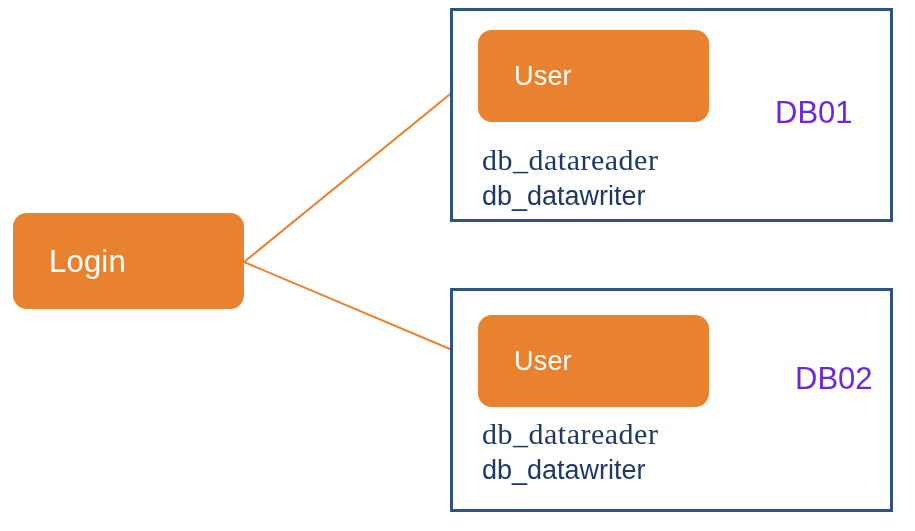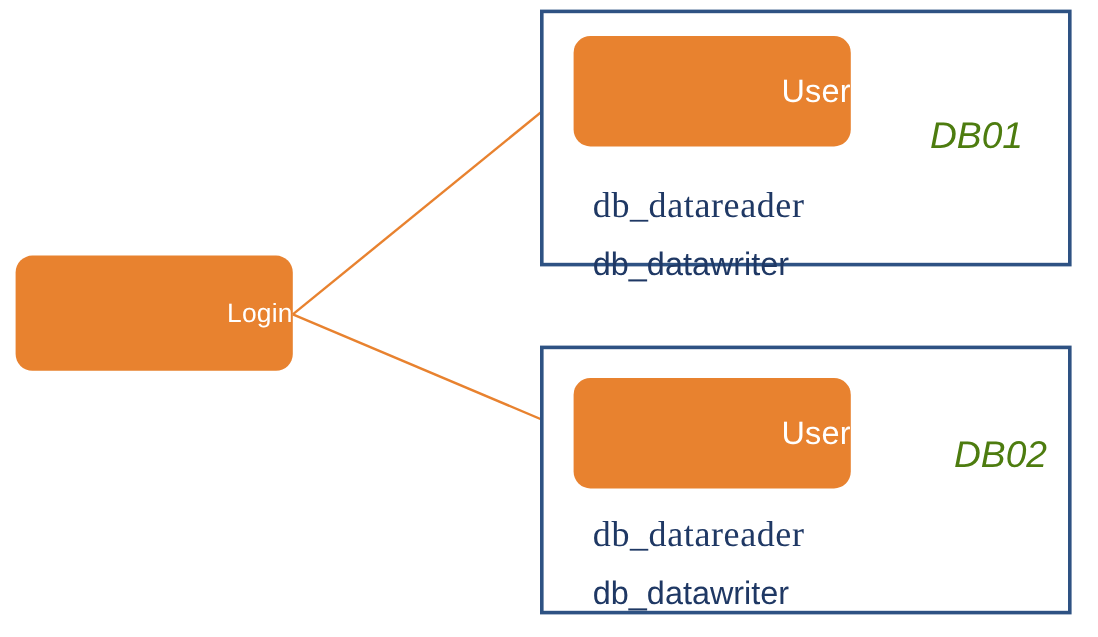--- a/index.html
+++ b/index.html
@@ -29,40 +29,40 @@
     pointer-events: none;
   }
 
   
   .node {
     position: absolute;
     background: #E8822F;
     border-radius: 14px;
     display: flex;
     align-items: center;
-    justify-content: flex-end;
+    justify-content: flex-start;
     color: #ffffff;
     box-sizing: border-box;
     padding-left: 36px;
   }
   .node-label {
     color: #ffffff;
     font-family: "Liberation Sans", sans-serif;
     font-weight: 400;
     letter-spacing: 0.2px;
     line-height: 1;
   }
 
   #login-node {
     left: 13px;
     top: 213px;
     width: 231px;
     height: 96px;
   }
-  #login-node .node-label { font-size: 22px; margin-left: 30px; }
+  #login-node .node-label { font-size: 31px; }
 
   .user-node {
     width: 231px;
     height: 92px;
   }
   .user-node .node-label { font-size: 27px; }
 
   
   .db-box {
     position: absolute;
@@ -81,42 +81,41 @@
     top: 288px;
     width: 443px;
     height: 224px;
   }
 
   #db-box-0 .user-node { left: 25px; top: 19px; position: absolute; }
   #db-box-1 .user-node { left: 25px; top: 24px; position: absolute; }
 
   .db-name {
     position: absolute;
-    color: #4d7c0f;
+    color: #6d28d9;
     font-family: "Liberation Sans", sans-serif;
     font-size: 31px;
     line-height: 1;
     white-space: nowrap;
-    font-style: italic;
   }
   #db-box-0 .db-name { left: 322px; top: 86px; }
   #db-box-1 .db-name { left: 342px; top: 60px; margin-top: 12px; }
 
   .roles {
     position: absolute;
     left: 25px;
   }
   #db-box-0 .roles { top: 128px; }
   #db-box-1 .roles { top: 122px; }
 
   .role-line {
     color: #1F3864;
     line-height: 1.12;
     white-space: nowrap;
-    margin: 16px;
+    margin: 4px;
   }
   .role-serif {
     font-family: "Liberation Serif", "DejaVu Serif", serif;
     font-size: 30px;
     letter-spacing: 0.5px;
   }
   .role-sans {
     font-family: "Liberation Sans", sans-serif;
     font-size: 27px;
     letter-spacing: 0px;

